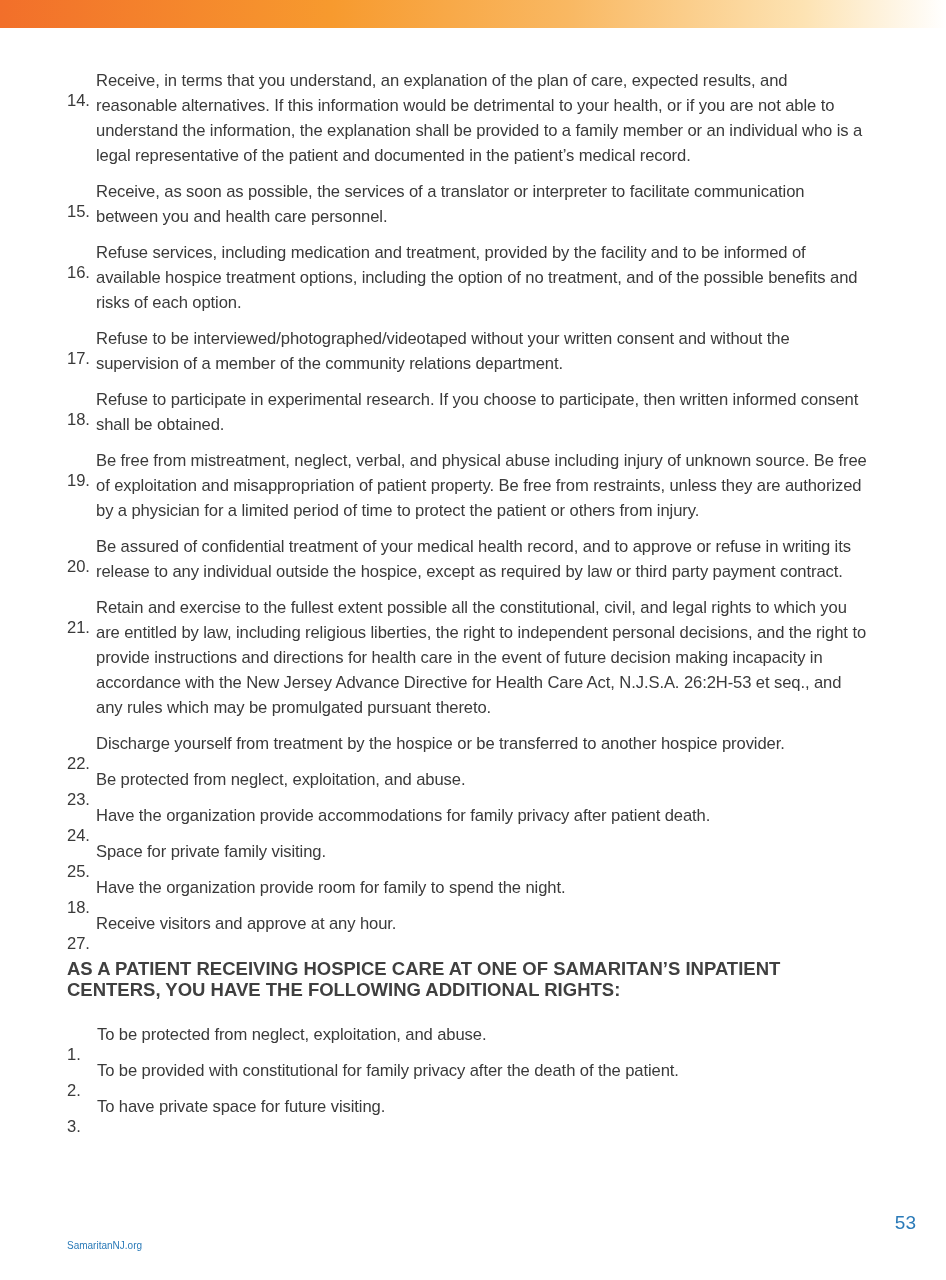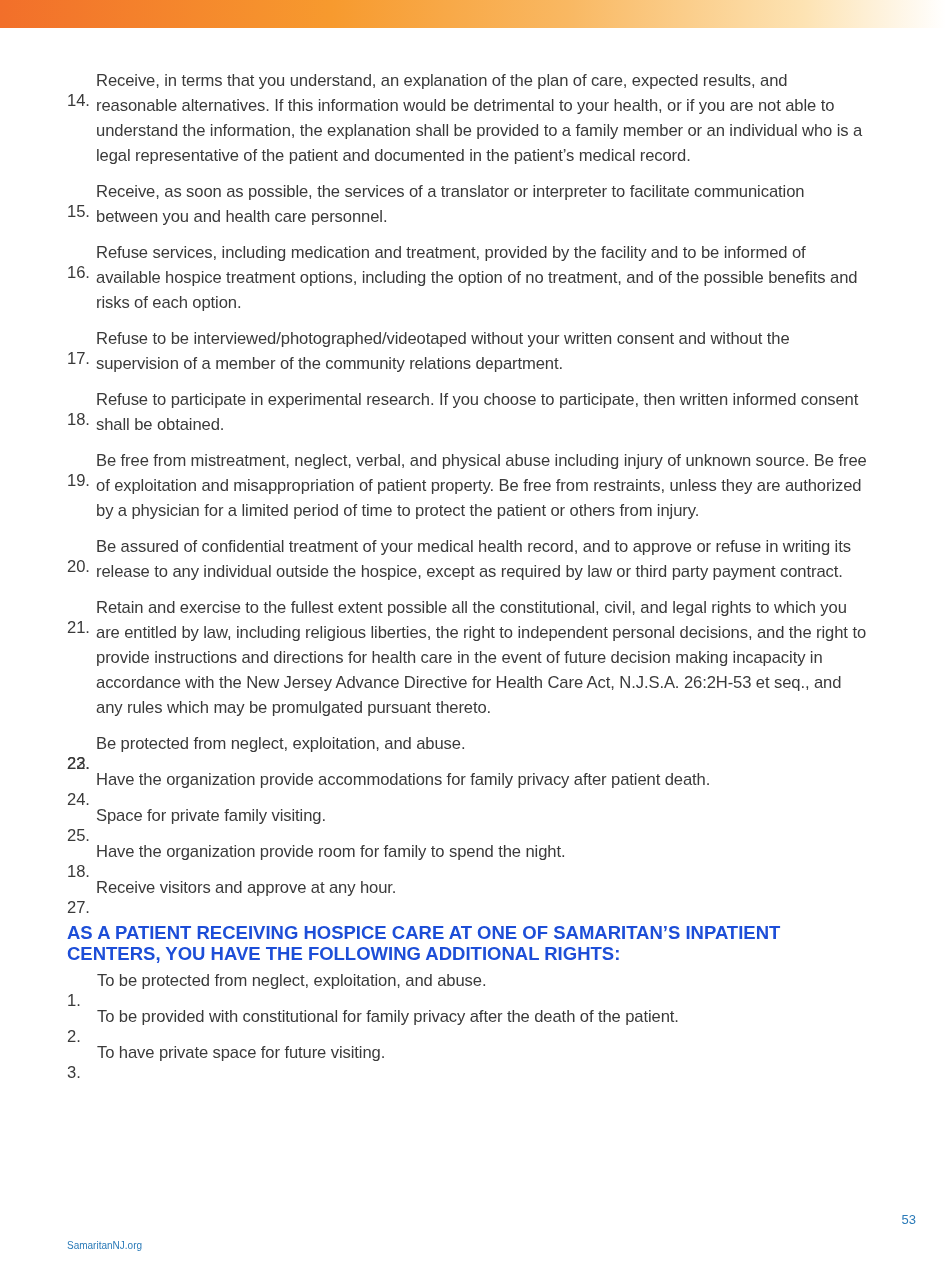--- a/index.html
+++ b/index.html
@@ -12,47 +12,47 @@
     background: linear-gradient(to right, #f26f2a 0%, #f79a2e 35%, #f9b862 60%, #fde3b3 85%, #ffffff 100%);
   }
   .content { position: absolute; left: 67px; top: 68px; width: 800px; }
   ol.rights { list-style: none; margin: 0; padding: 0; }
   ol.rights li {
     position: relative; padding-left: 29px; font-size: 16.6px; line-height: 25px;
     margin-bottom: 11px; letter-spacing: -0.1px;
   }
   ol.rights li .num { position: absolute; left: 0; top: 0; margin-top: 20px; }
   .section-heading {
-    color: #1d4ed8; font-weight: bold; font-size: 18.5px; line-height: 21px;
-    margin: 22px 0 4px 0; letter-spacing: 0px;
+    color: #404040; font-weight: bold; font-size: 18.5px; line-height: 21px;
+    margin: 22px 0 22px 0; letter-spacing: 0px;
   }
   ol.additional li { padding-left: 30px; }
   .footer-site {
     position: absolute; left: 67px; top: 1240px; color: #2a7ab8; font-size: 10px;
   }
   .footer-page {
-    position: absolute; right: 30px; top: 1212px; color: #2a7ab8; font-size: 13px;
+    position: absolute; right: 30px; top: 1212px; color: #2a7ab8; font-size: 19px;
   }
 </style>
 </head>
 <body>
 
 <div class="top-bar"></div>
 
 <div class="content">
   <ol class="rights" id="rights-list">
       <li><span class="num">14.</span><span>Receive, in terms that you understand, an explanation of the plan of care, expected results, and reasonable alternatives. If this information would be detrimental to your health, or if you are not able to understand the information, the explanation shall be provided to a family member or an individual who is a legal representative of the patient and documented in the patient’s medical record.</span></li>
       <li><span class="num">15.</span><span>Receive, as soon as possible, the services of a translator or interpreter to facilitate communication between you and health care personnel.</span></li>
       <li><span class="num">16.</span><span>Refuse services, including medication and treatment, provided by the facility and to be informed of available hospice treatment options, including the option of no treatment, and of the possible benefits and risks of each option.</span></li>
       <li><span class="num">17.</span><span>Refuse to be interviewed/photographed/videotaped without your written consent and without the supervision of a member of the community relations department.</span></li>
       <li><span class="num">18.</span><span>Refuse to participate in experimental research. If you choose to participate, then written informed consent shall be obtained.</span></li>
       <li><span class="num">19.</span><span>Be free from mistreatment, neglect, verbal, and physical abuse including injury of unknown source. Be free of exploitation and misappropriation of patient property. Be free from restraints, unless they are authorized by a physician for a limited period of time to protect the patient or others from injury.</span></li>
       <li><span class="num">20.</span><span>Be assured of confidential treatment of your medical health record, and to approve or refuse in writing its release to any individual outside the hospice, except as required by law or third party payment contract.</span></li>
       <li><span class="num">21.</span><span>Retain and exercise to the fullest extent possible all the constitutional, civil, and legal rights to which you are entitled by law, including religious liberties, the right to independent personal decisions, and the right to provide instructions and directions for health care in the event of future decision making incapacity in accordance with the New Jersey Advance Directive for Health Care Act, N.J.S.A. 26:2H-53 et seq., and any rules which may be promulgated pursuant thereto.</span></li>
-      <li><span class="num">22.</span></li>
+      <li><span class="num">22.</span><span>Discharge yourself from treatment by the hospice or be transferred to another hospice provider.</span></li>
       <li><span class="num">23.</span><span>Be protected from neglect, exploitation, and abuse.</span></li>
       <li><span class="num">24.</span><span>Have the organization provide accommodations for family privacy after patient death.</span></li>
       <li><span class="num">25.</span><span>Space for private family visiting.</span></li>
       <li><span class="num">18.</span><span>Have the organization provide room for family to spend the night.</span></li>
       <li><span class="num">27.</span><span>Receive visitors and approve at any hour.</span></li>
     </ol>
   <h2 class="section-heading">AS A PATIENT RECEIVING HOSPICE CARE AT ONE OF SAMARITAN’S INPATIENT CENTERS, YOU HAVE THE FOLLOWING ADDITIONAL RIGHTS:</h2>
   <ol class="rights additional" id="additional-list">
       <li><span class="num">1.</span><span>To be protected from neglect, exploitation, and abuse.</span></li>
       <li><span class="num">2.</span><span>To be provided with constitutional for family privacy after the death of the patient.</span></li>

